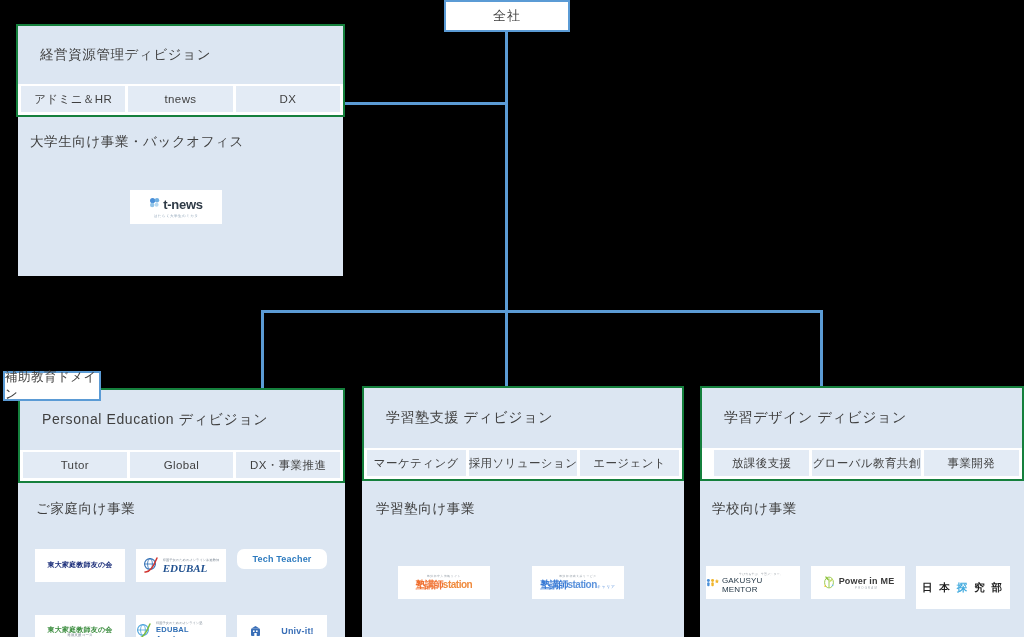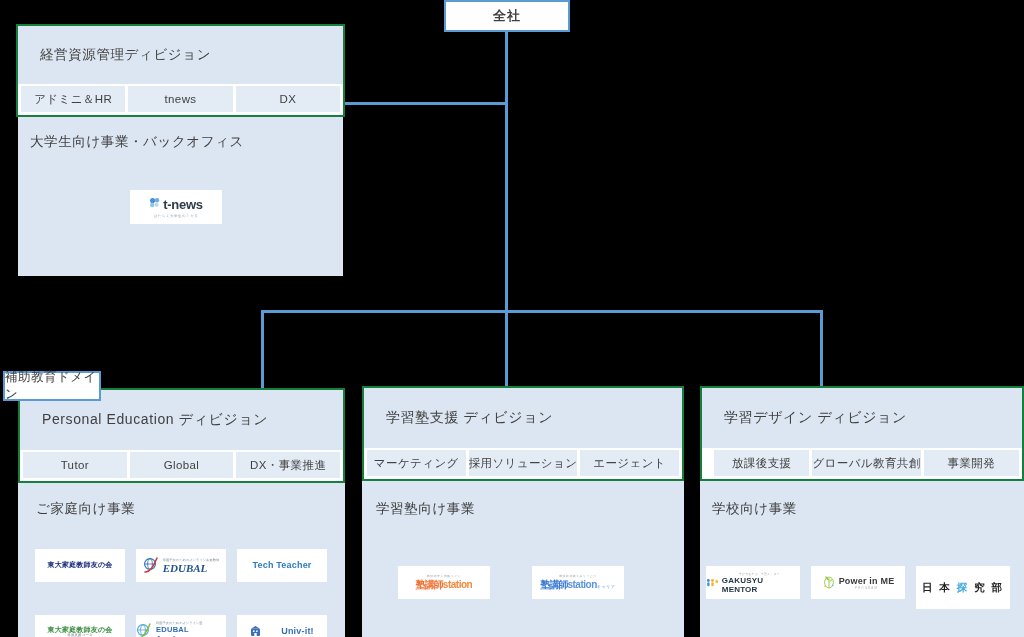--- a/index.html
+++ b/index.html
@@ -145,42 +145,42 @@
   .edubal-acad { font-size: 7.5px; font-weight: bold; color: #2E6DB4; letter-spacing: .3px; }
 
   .jstation { display: flex; flex-direction: column; align-items: center; }
   .jstation-row { display: flex; align-items: baseline; }
   .jstation-jp { font-size: 10px; font-weight: bold; letter-spacing: -1px; }
   .jstation-en { font-size: 10px; font-weight: bold; letter-spacing: -.5px; }
   .jstation-cap { font-size: 2.8px; letter-spacing: .6px; color: #9AA3AC; }
 
   .mentor-wrap { display: flex; flex-direction: column; align-items: center; }
   .mentor-top { font-size: 2.8px; color: #8C949C; letter-spacing: .3px; }
-  .mentor-main { font-size: 8px; font-weight: bold; color: #243746; letter-spacing: .2px; }
+  .mentor-main { font-size: 8px; font-weight: normal; color: #243746; letter-spacing: .2px; }
 
   .power-wrap { display: flex; flex-direction: column; align-items: center; }
   .power-main { font-size: 9px; font-weight: bold; color: #3A3A3A; letter-spacing: .2px; }
   .power-sub { font-size: 2.8px; color: #A8AEB4; letter-spacing: 1.2px; }
 
   .tanq { font-size: 10.5px; font-weight: bold; color: #1F1F1F; letter-spacing: 2px; }
   .tanq em { font-style: normal; color: #3EA9DE; }
 </style>
 </head>
 <body>
 
 <div id="canvas">
 
   <div class="conn" style="left:505px; top:31px; width:3px; height:281px;"></div>
   <div class="conn" style="left:343px; top:102px; width:164px; height:3px;"></div>
   <div class="conn" style="left:261px; top:310px; width:562px; height:3px;"></div>
   <div class="conn" style="left:261px; top:310px; width:3px; height:78px;"></div>
   <div class="conn" style="left:505px; top:310px; width:3px; height:78px;"></div>
   <div class="conn" style="left:820px; top:310px; width:3px; height:78px;"></div>
 
-  <div class="root-box" style="left:444px; top:0px; width:126px; height:32px;font-weight:bold;">
+  <div class="root-box" style="left:444px; top:0px; width:126px; height:32px;">
     <span>全社</span>
   </div>
 
   <div class="domain-tag" style="left:3px; top:371px; width:98px; height:30px;">
     <span>補助教育ドメイン</span>
   </div>
 
   <div class="panel" style="left:18px; top:26px; width:325px; height:250px;"></div>
   <div class="panel-head" style="left:16px; top:24px; width:329px; height:93px;">
     <div class="panel-title" style="height:58px; font-size:13.5px;">経営資源管理ディビジョン</div>
@@ -229,21 +229,21 @@
           <ellipse cx="7" cy="8" rx="2.4" ry="5.4" fill="none" stroke="#2E6DB4" stroke-width=".8"></ellipse>
           <line x1="1.6" y1="8" x2="12.4" y2="8" stroke="#2E6DB4" stroke-width=".8"></line>
           <path d="M2 16 Q8 17 14 2" fill="none" stroke="#D1332E" stroke-width="1.5" stroke-linecap="round"></path>
         </svg>
         <div class="edubal-text">
           <span class="edubal-top">帰国子女のためのオンライン家庭教師</span>
           <span class="edubal-main">EDUBAL</span>
         </div>
       </div>
     </div>
-    <div class="logo-tile" style="width:90px; height:33px;">
+    <div class="logo-tile" style="width:90px; height:20px;border-radius:7px;">
       <span class="logo-txt" style="color:#2E7BBF; font-size:9px;">Tech Teacher</span>
     </div>
     <div style="height:11px; width:100%;"></div>
     <div class="logo-tile" style="width:90px; height:33px;">
       <span class="logo-txt" style="color:#3E8E41; font-size:7px;">
         <span>東大家庭教師友の会</span>
         <span class="logo-sub">発達支援コース</span>
       </span>
     </div>
     <div class="logo-tile" style="width:90px; height:33px;">

